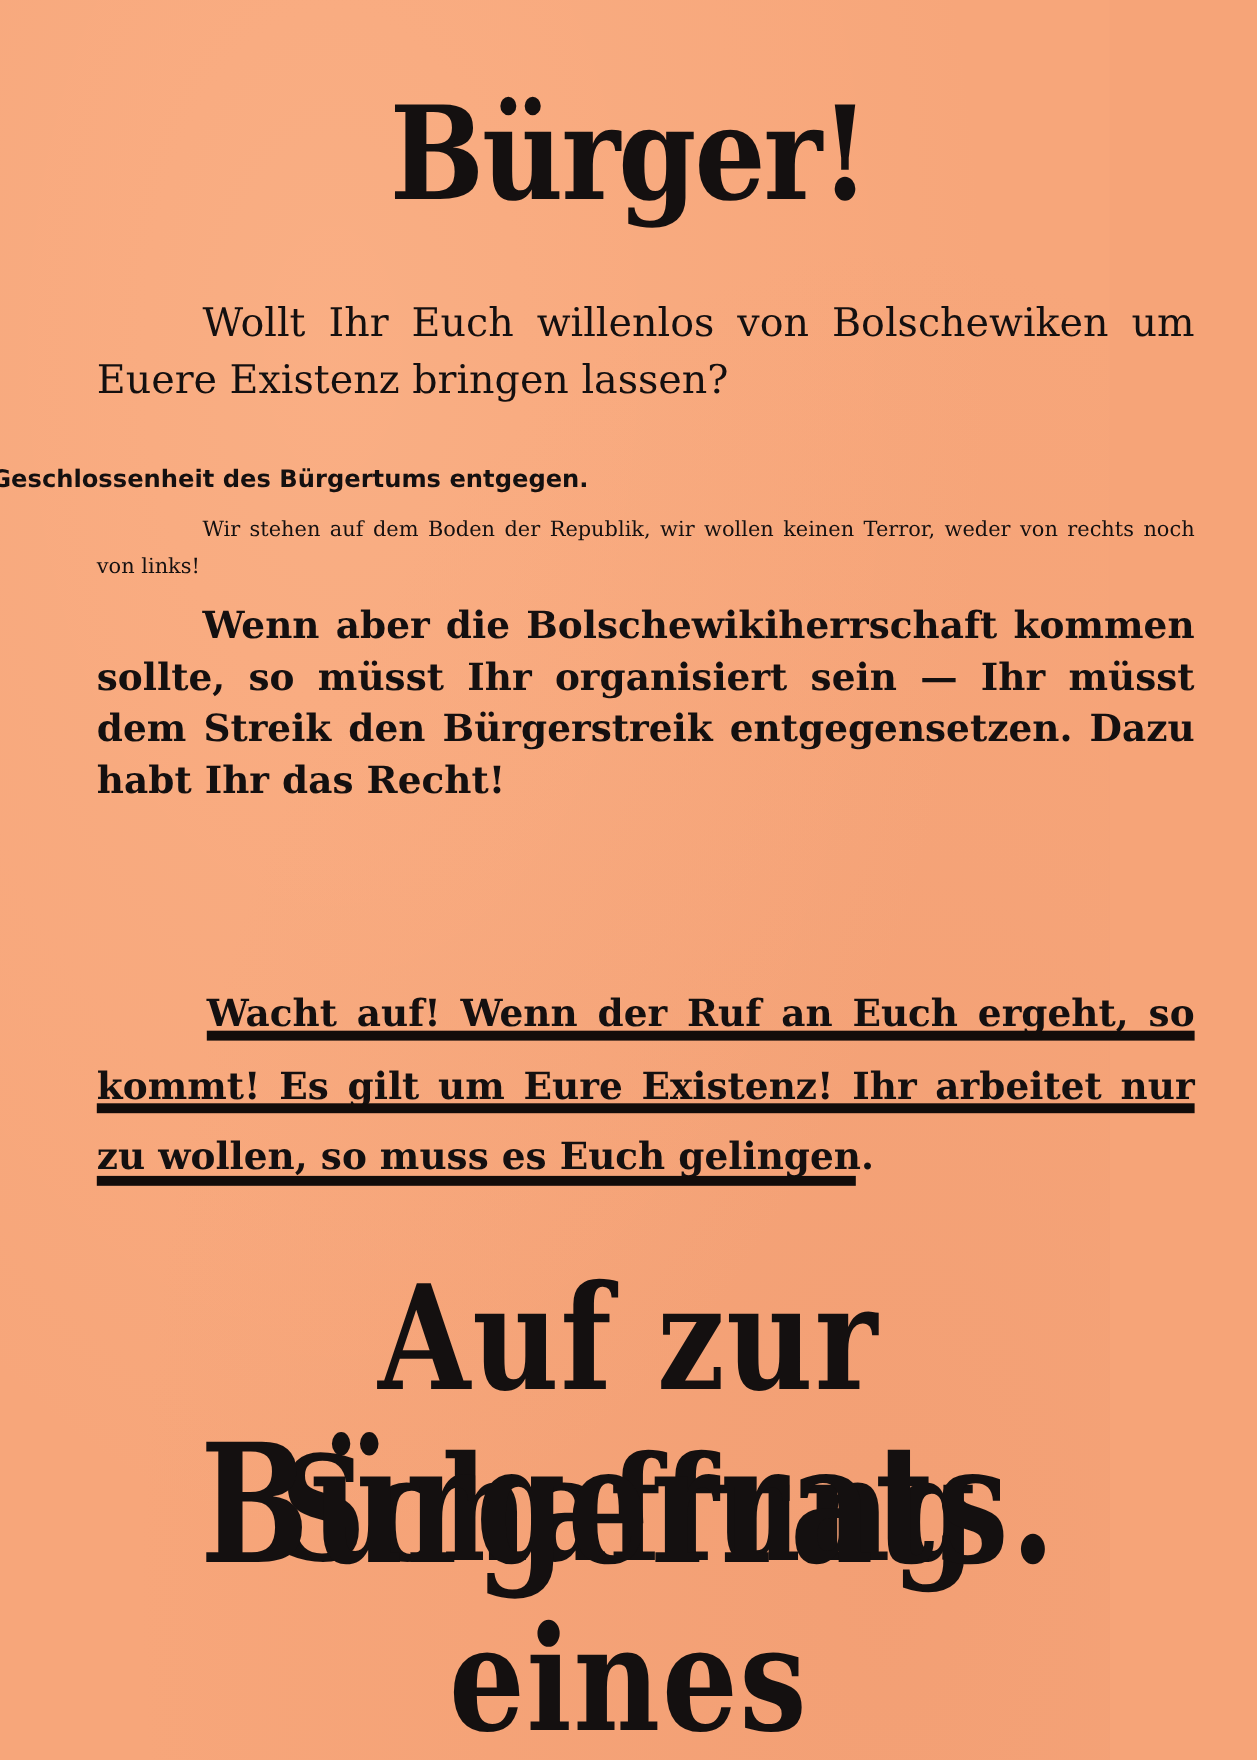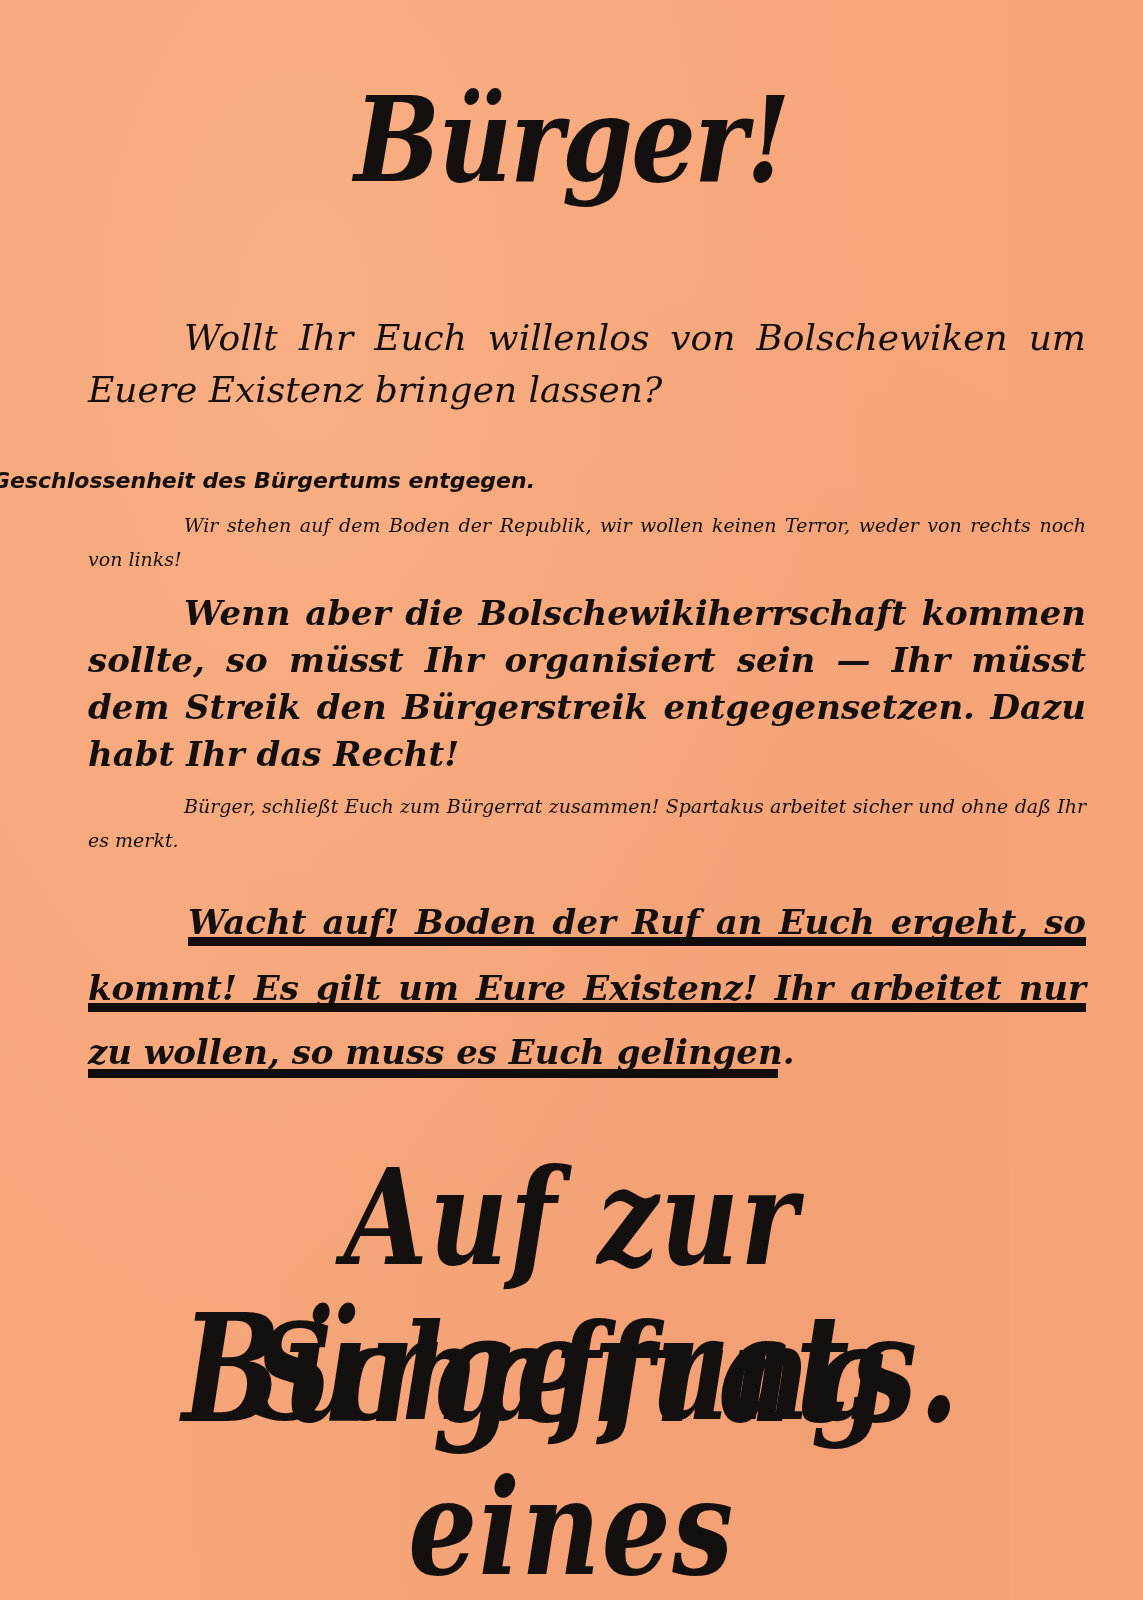--- a/index.html
+++ b/index.html
@@ -9,32 +9,31 @@
     position: relative;
     font-family: "DejaVu Serif", serif;
     color: #141010;
   }
   .page {
     position: absolute; left: 0; top: 0; width: 1009px; height: 1600px;
     background:
       radial-gradient(ellipse at 30% 20%, rgba(255,190,150,0.35), rgba(0,0,0,0) 60%),
       radial-gradient(ellipse at 80% 90%, rgba(230,140,100,0.25), rgba(0,0,0,0) 60%),
       #f7a67a;
-    font-style: italic;
   }
   .title {
     position: absolute; left: 0; width: 1143px; top: 70px;
     text-align: center;
     font-family: "DejaVu Serif", serif;
     font-weight: bold; font-size: 118px; letter-spacing: -2px;
     transform: scaleX(0.86);
   }
   .p {
     position: absolute; left: 88px; width: 998px;
-    text-align: justify; text-align-last: left; margin-top: 44px;
+    text-align: justify; text-align-last: left;
   }
   .lead {
     top: 268px; font-family: "DejaVu Serif", serif; font-size: 36px; line-height: 52px;
     text-indent: 96px; font-weight: normal;
   }
   .small {
     font-family: "DejaVu Serif", serif; font-size: 19px; line-height: 34px;
     text-indent: 96px;
   }
   .p1 { top: 386px; }
@@ -79,25 +78,24 @@
 
   <div class="p small p1">
     <br>
     <span class="bold-tail" style="display:inline-block;text-indent:0;margin-left:-96px;">Geschlossenheit des Bürgertums entgegen.</span>
   </div>
 
   <div class="p small p2">Wir stehen auf dem Boden der Republik, wir wollen keinen Terror, weder von rechts noch von links!</div>
 
   <div class="p big">Wenn aber die Bolschewikiherrschaft kommen sollte, so müsst Ihr organisiert sein — Ihr müsst dem Streik den Bürgerstreik entgegensetzen. Dazu habt Ihr das Recht!</div>
 
-  <div class="p small p3">Bürger, schließt Euch zum Bürgerrat zusammen! Spartakus arbeitet sicher und ohne daß Ihr es merkt.</div>
 
 
   <div class="underlined">
-    <div class="uline" style="top:0; left:100px; width:898px;">Wacht auf! Boden der Ruf an Euch ergeht, so</div>
+    <div class="uline" style="top:0; left:100px; width:898px;">Wacht auf! Wenn der Ruf an Euch ergeht, so</div>
     <div class="bar" style="top:32px; left:100px; width:898px;"></div>
     <div class="uline" style="top:66px; left:0; width:998px;">kommt! Es gilt um Eure Existenz! Ihr arbeitet nur</div>
     <div class="bar" style="top:98px; left:0; width:998px;"></div>
     <div class="uline" style="top:130px; left:0; white-space:nowrap; text-align:center;">zu wollen, so muss es Euch gelingen.</div>
     <div class="bar" style="top:164px; left:0; width:690px;"></div>
   </div>
 
   <div class="slogan s1">Auf zur Schaffung eines</div>
   <div class="slogan s2">Bürgerrats.</div>
 

